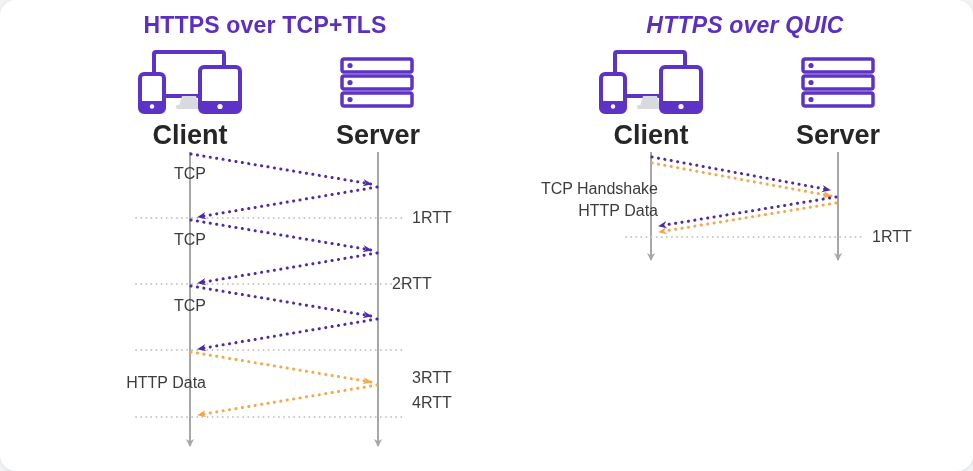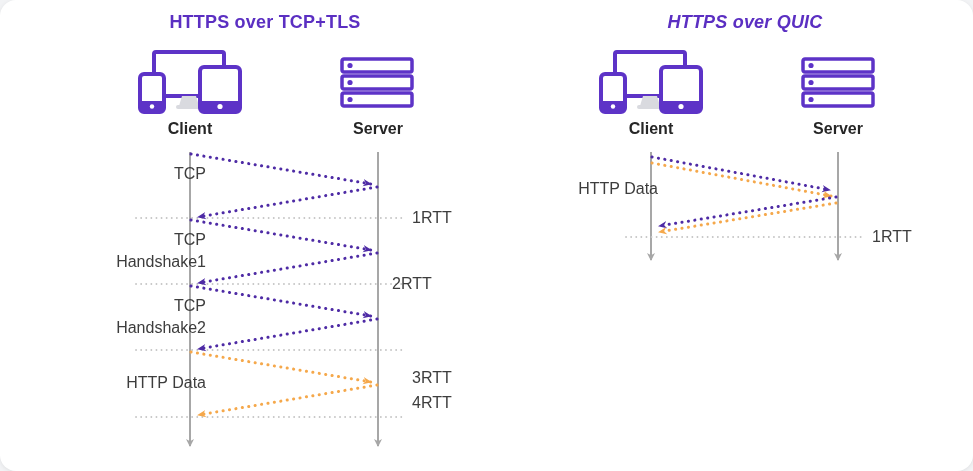--- a/index.html
+++ b/index.html
@@ -3,26 +3,26 @@
 <meta charset="utf-8">
 <style>
   html,body{margin:0;padding:0;background:#f2f3f5;font-family:"Liberation Sans","DejaVu Sans",sans-serif;}
   .card{
     position:relative;width:973px;height:471px;background:var(--card-bg,#ffffff);
     border-radius:16px;overflow:hidden;box-shadow:0 1px 4px rgba(0,0,0,0.08);
   }
   .layer{position:absolute;left:0;top:0;width:973px;height:471px;}
   .abs{position:absolute;}
   .panel-title{
-    position:absolute;top:12px;text-align:center;font-weight:bold;font-size:18px;
+    position:absolute;top:12px;text-align:center;font-weight:bold;font-size:23px;
     color:var(--title-purple,#5B2FC2);letter-spacing:0.2px;
   }
   .actor-label{
     position:absolute;top:120px;width:120px;text-align:center;font-weight:bold;
-    font-size:16px;color:var(--heading-text,#262626);
+    font-size:27px;color:var(--heading-text,#262626);
   }
   .step-label{
     position:absolute;width:168px;text-align:right;font-size:16px;line-height:22px;
     color:var(--label-text,#3D3D3D);
   }
   .rtt-label{
     position:absolute;font-size:16px;line-height:22px;color:var(--label-text,#3D3D3D);
   }
   
   .lifeline{stroke:var(--timeline-gray,#A7A7A7);stroke-width:2;}
@@ -119,25 +119,23 @@
   </svg>
 
   <div class="actor-label" style="left:130px;">Client</div>
   <div class="actor-label" style="left:318px;">Server</div>
 
   <div class="step-label" style="left:38px;top:163px;">
     <span style="display:block">TCP</span>
   </div>
   <div class="step-label" style="left:38px;top:229px;">
     <span style="display:block">TCP</span>
-    <span style="display:block">Handshake1</span>
   </div>
   <div class="step-label" style="left:38px;top:295px;">
     <span style="display:block">TCP</span>
-    <span style="display:block">Handshake2</span>
   </div>
   <div class="step-label" style="left:38px;top:372px;">
     <span style="display:block">HTTP Data</span>
   </div>
 
   <div class="rtt-label" style="left:412px;top:207px;">1RTT</div>
   <div class="rtt-label" style="left:392px;top:273px;">2RTT</div>
   <div class="rtt-label" style="left:412px;top:339px;margin-top:28px;">3RTT</div>
   <div class="rtt-label" style="left:412px;top:392px;">4RTT</div>
 
@@ -161,18 +159,19 @@
     <rect class="icon-stroke" x="2" y="36" width="70" height="13" rx="2" stroke-width="3.5"></rect>
     <circle class="icon-fill" cx="10" cy="8.5" r="2.6"></circle>
     <circle class="icon-fill" cx="10" cy="25.5" r="2.6"></circle>
     <circle class="icon-fill" cx="10" cy="42.5" r="2.6"></circle>
   </svg>
 
   <div class="actor-label" style="left:591px;">Client</div>
   <div class="actor-label" style="left:778px;">Server</div>
 
   <div class="step-label" style="left:474px;top:178px;width:184px;">
+    <span style="display:block">TCP Handshake</span>
     <span style="display:block">HTTP Data</span>
   </div>
 
   <div class="rtt-label" style="left:872px;top:226px;">1RTT</div>
 
 </div>
 
 </body></html>

